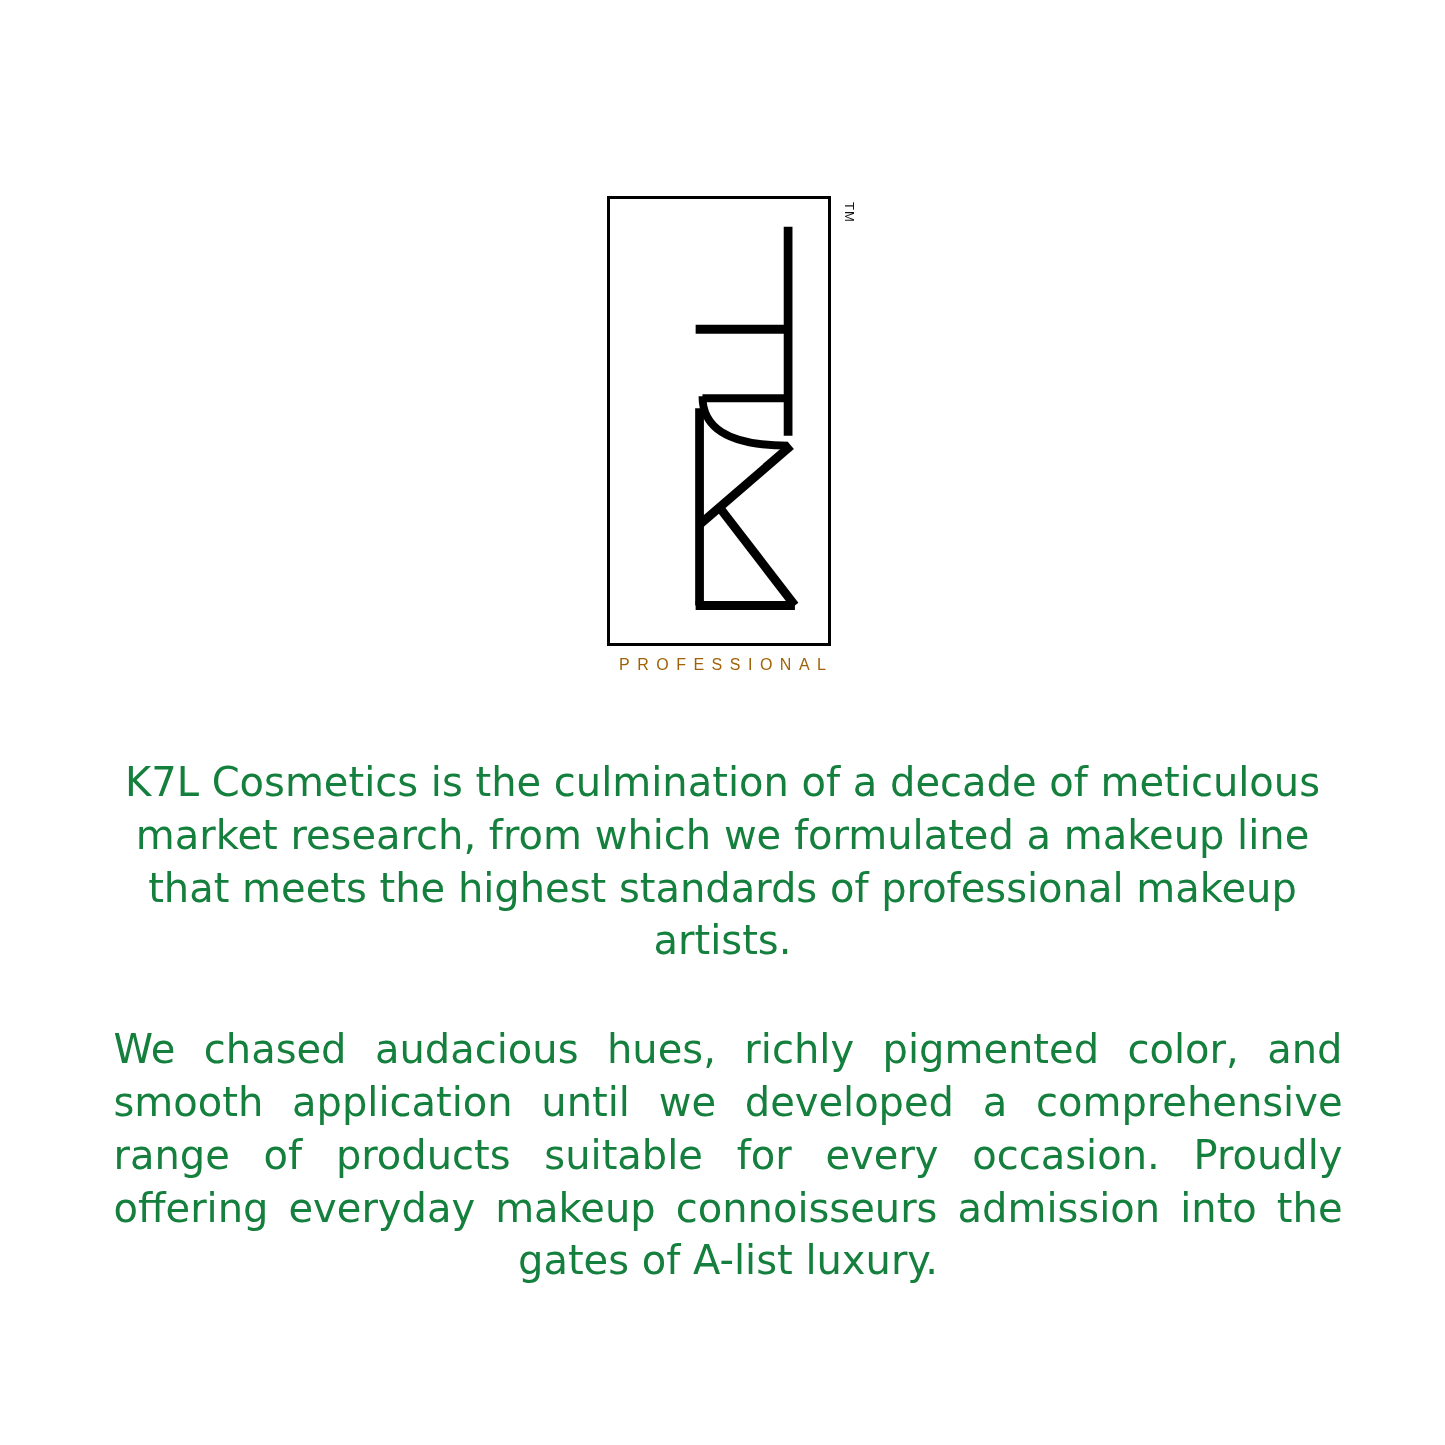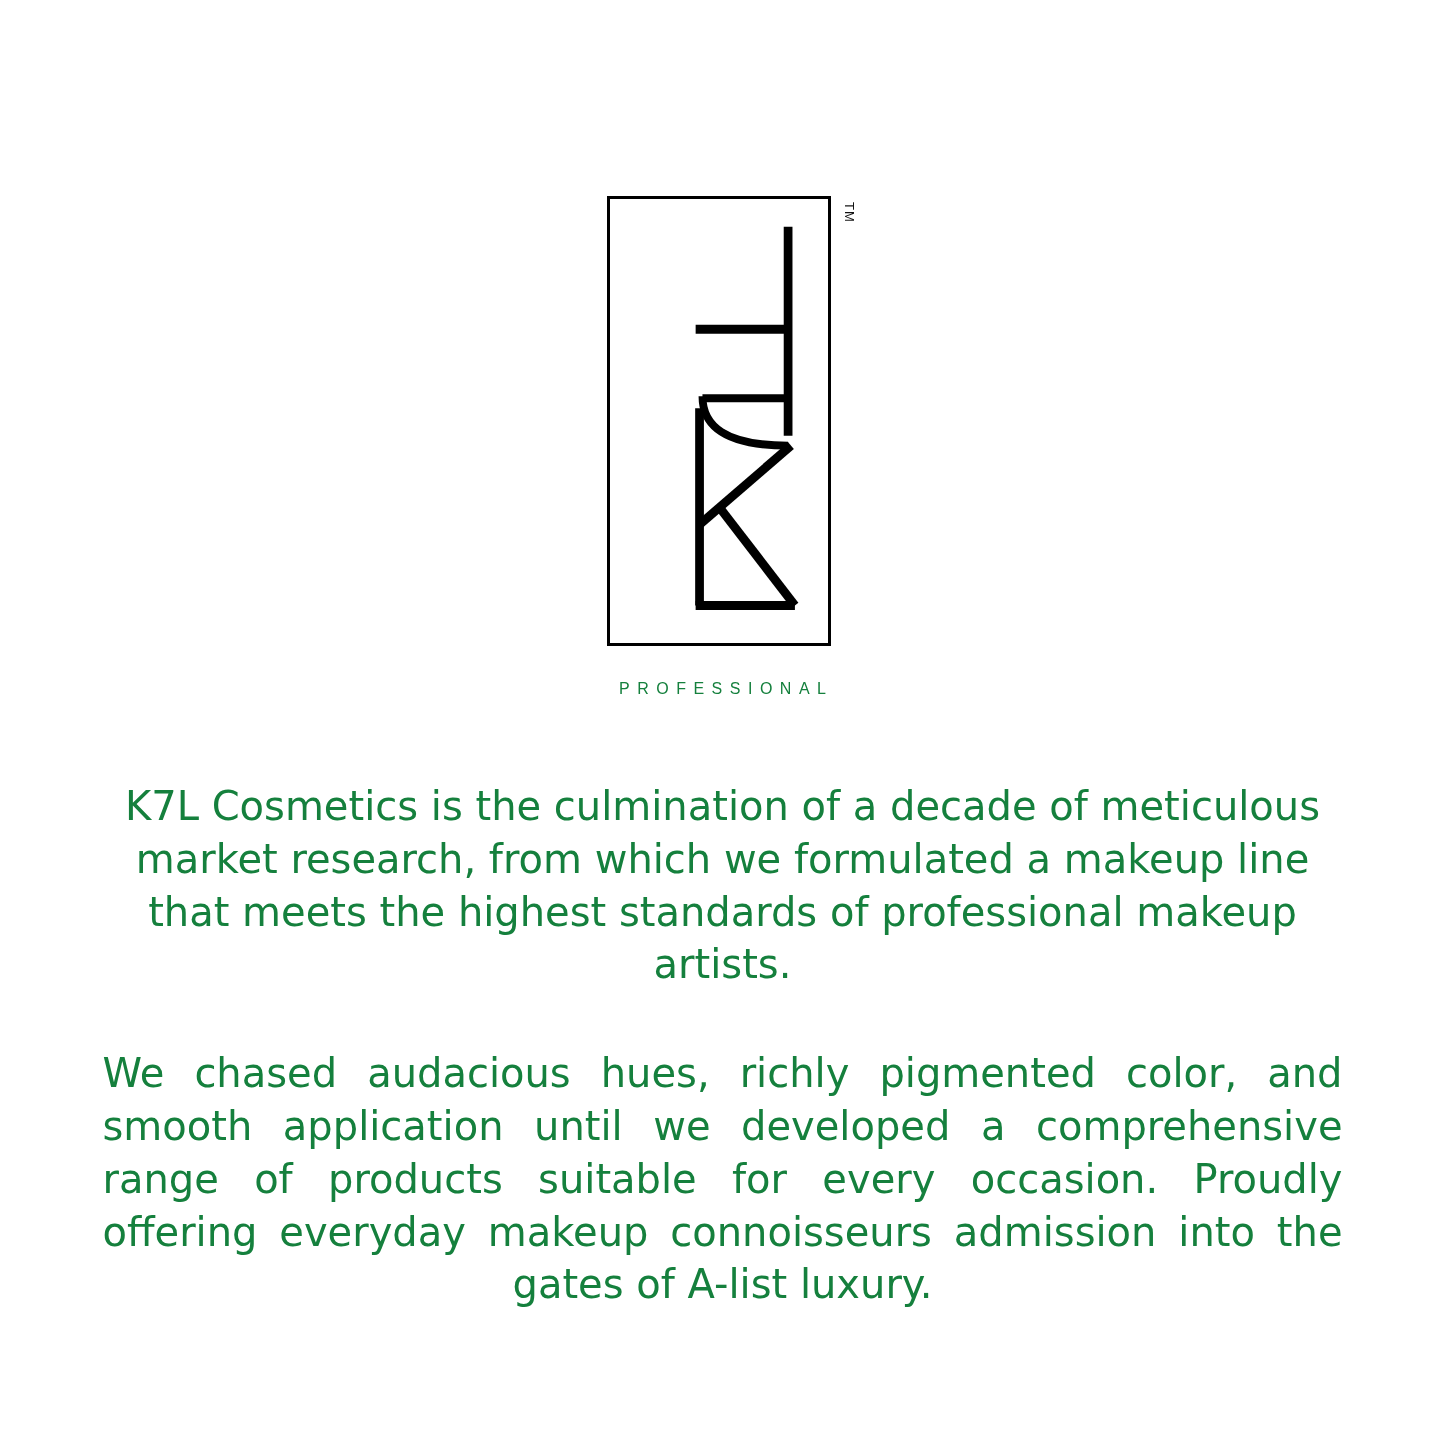--- a/index.html
+++ b/index.html
@@ -63,25 +63,25 @@
     font-family: "Liberation Sans", sans-serif;
     font-size: 13px;
     letter-spacing: 1px;
     color: #111111;
     writing-mode: vertical-rl;
     text-orientation: mixed;
     line-height: 1;
   }
 
   .brand-sub {
-    margin-top: 34px;
+    margin-top: 10px;
     font-family: "Liberation Sans", sans-serif;
     font-size: 16px;
     letter-spacing: 7.5px;
-    color: #15803d;
+    color: #a16207;
     text-indent: 7.5px;
   }
 
   
   .copy {
     width: 1240px;
     margin-top: 82px;
     font-family: "DejaVu Sans", sans-serif;
     color: #15803d;
   }
@@ -94,20 +94,21 @@
 
   .para-center {
     text-align: center;
     font-weight: 400;
   }
 
   .para-justify {
     text-align: justify;
     text-align-last: center;
     margin-top: 56px;
+    margin-left: 11px;
   }
 </style>
 </head>
 <body>
 
 <div class="page">
 
   <div class="brand">
     <div class="logo-wrap">
       <div class="logo-frame">

